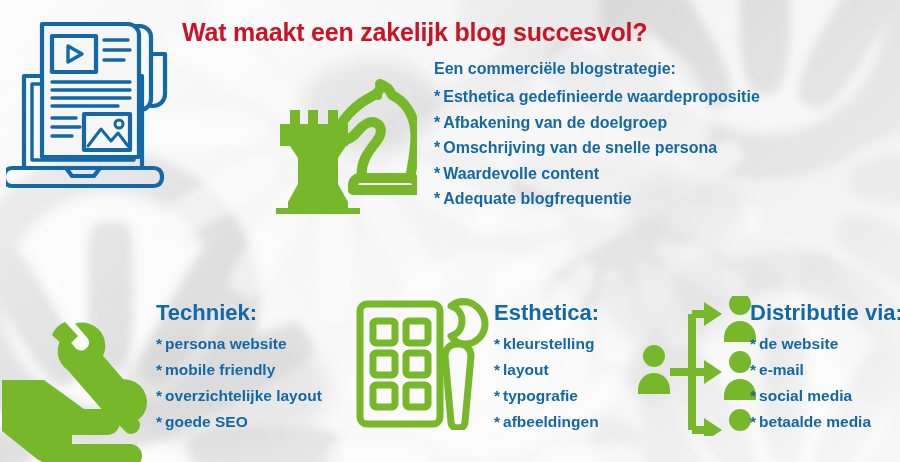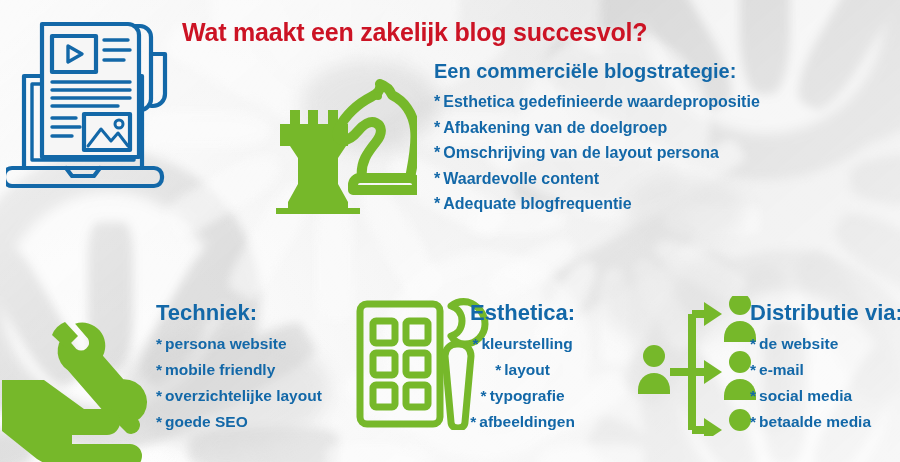--- a/index.html
+++ b/index.html
@@ -110,25 +110,25 @@
   .block li {
     font-size: 15.5px;
     font-weight: bold;
     color: #1368A8;
     white-space: nowrap;
     line-height: 24px;
   }
   .block li .star { margin-right: 3px; }
 
   #block-strategie { left: 434px; top: 48px; }
-  #block-strategie h2 { font-size: 20px; margin-bottom: 6px; }
+  #block-strategie h2 { font-size: 16px; margin-bottom: 6px; }
   #block-strategie li { font-size: 16px; line-height: 25.5px; }
 
   #block-techniek  { left: 156px; top: 288px; }
-  #block-esthetica { left: 470px; top: 288px; text-align: center; }
+  #block-esthetica { left: 494px; top: 288px; }
   #block-distributie { left: 750px; top: 288px; }
   #block-distributie li,
   #block-esthetica li,
   #block-techniek li { line-height: 26px; }
 
   
   .icon { position: absolute; }
   #icon-laptop-article  { left: 6px;   top: 2px;   width: 172px; height: 180px; }
   #icon-chess           { left: 262px; top: 44px;  width: 155px; height: 158px; }
   #icon-wrench-hand     { left: 2px;   top: 296px; width: 150px; height: 168px; }
@@ -343,21 +343,21 @@
           <path d="M88 158c0-10 7-17 16-17s16 7 16 17v4H88z"></path>
         </g>
       </svg>
     </div>
 
     <div class="block" id="block-strategie">
       <h2>Een commerciële blogstrategie:</h2>
       <ul>
         <li><span class="star">*</span><span>Esthetica gedefinieerde waardepropositie</span></li>
         <li><span class="star">*</span><span>Afbakening van de doelgroep</span></li>
-        <li><span class="star">*</span><span>Omschrijving van de layout persona</span></li>
+        <li><span class="star">*</span><span>Omschrijving van de snelle persona</span></li>
         <li><span class="star">*</span><span>Waardevolle content</span></li>
         <li><span class="star">*</span><span>Adequate blogfrequentie</span></li>
       </ul>
     </div>
 
     <div class="block" id="block-techniek">
       <h2>Techniek:</h2>
       <ul>
         <li><span class="star">*</span><span>persona website</span></li>
         <li><span class="star">*</span><span>mobile friendly</span></li>

